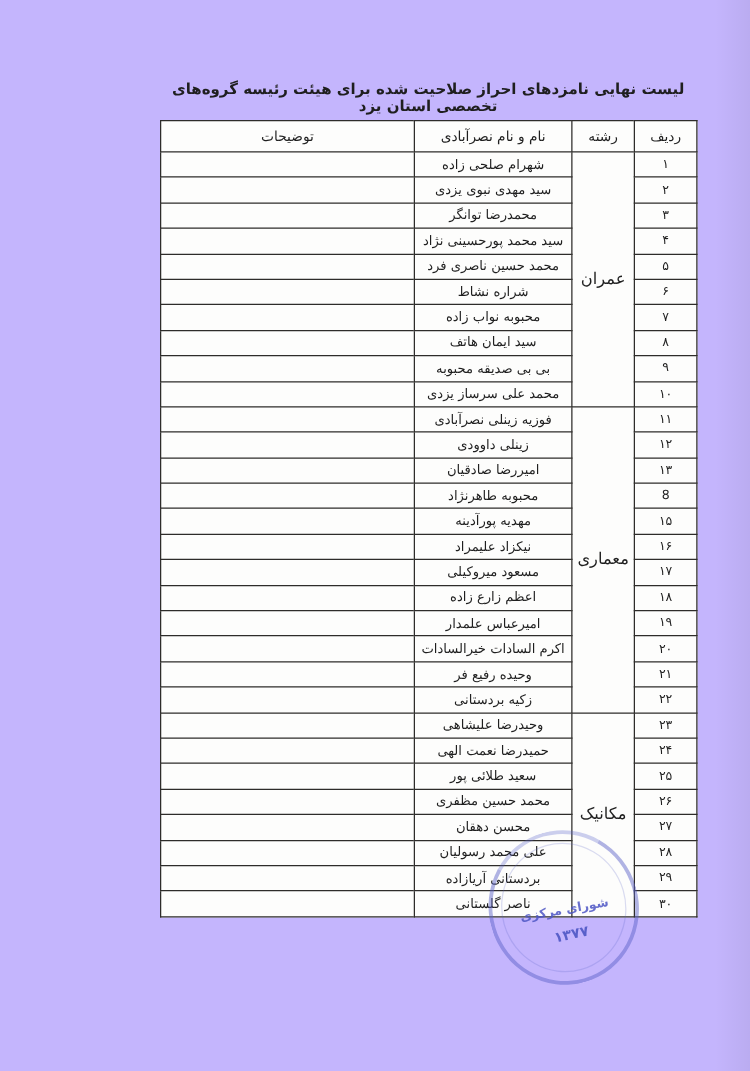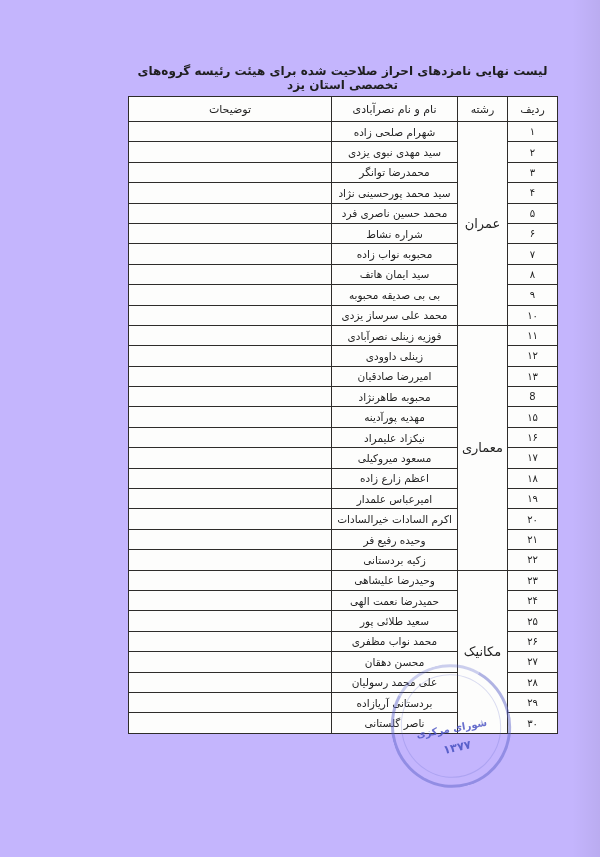--- a/index.html
+++ b/index.html
@@ -214,21 +214,21 @@
           <td class="name">حمیدرضا نعمت الهی</td>
           <td class="notes"></td>
         </tr>
         <tr>
           <td class="num">۲۵</td>
           <td class="name">سعید طلائی پور</td>
           <td class="notes"></td>
         </tr>
         <tr>
           <td class="num">۲۶</td>
-          <td class="name">محمد نواب مظفری</td>
+          <td class="name">محمد حسین مظفری</td>
           <td class="notes"></td>
         </tr>
         <tr>
           <td class="num">۲۷</td>
           <td class="name">محسن دهقان</td>
           <td class="notes"></td>
         </tr>
         <tr>
           <td class="num">۲۸</td>
           <td class="name">علی محمد رسولیان</td>

